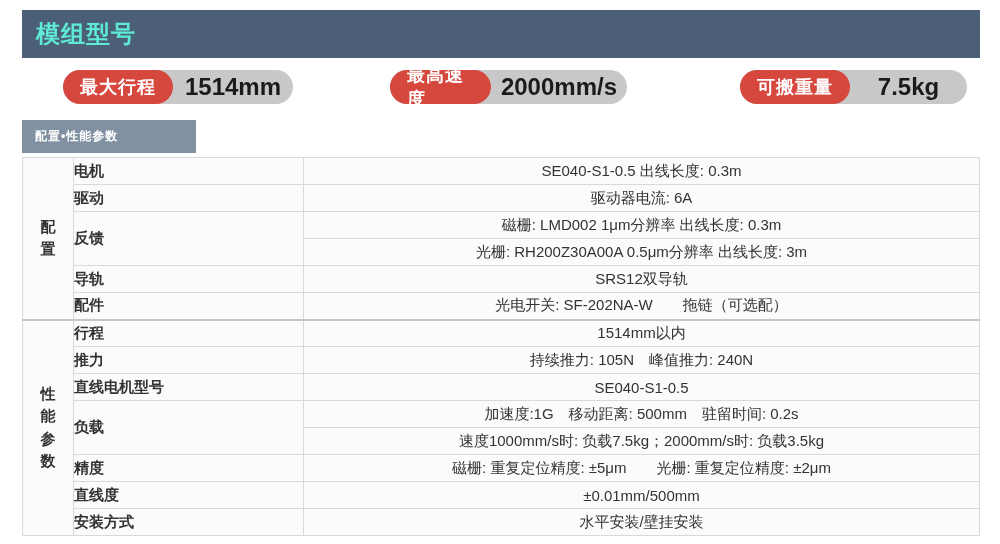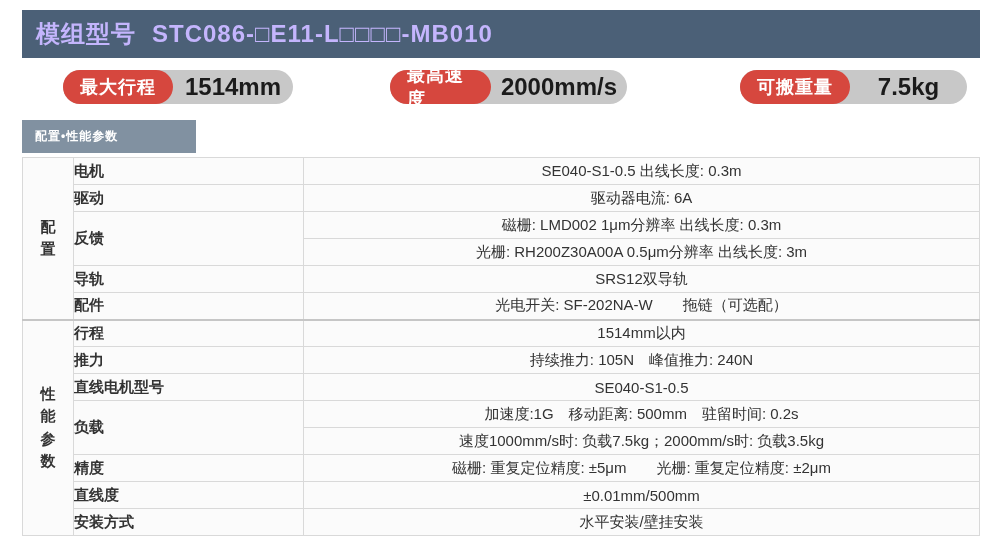--- a/index.html
+++ b/index.html
@@ -1,21 +1,21 @@
 <!DOCTYPE html>
 <html><head>
 <meta charset="utf-8">
 <style>
   html,body{margin:0;padding:0;background:#ffffff;width:1000px;height:544px;overflow:hidden;
     font-family:"Liberation Sans","DejaVu Sans",sans-serif;}
   .page{position:relative;width:1000px;height:544px;background:#ffffff;}
 
   
   .topbar{position:absolute;left:22px;top:10px;width:958px;height:48px;background:#4b6077;
-    color:#c4b5fd;display:flex;align-items:center;box-sizing:border-box;padding-left:14px;
+    color:#5eead4;display:flex;align-items:center;box-sizing:border-box;padding-left:14px;
     font-size:24px;font-weight:bold;letter-spacing:1px;}
   .topbar .model{margin-left:16px;}
 
   
   .badge{position:absolute;top:70px;height:34px;background:#c8c8c8;border-radius:17px;
     display:flex;align-items:center;box-sizing:border-box;}
   .badge .tag{height:34px;border-radius:17px;background:#d6473e;color:#ffffff;
     display:flex;align-items:center;padding:0 17px;font-size:18px;font-weight:bold;letter-spacing:1px;}
   .badge .val{flex:1;text-align:center;font-size:24px;font-weight:bold;color:#1b1b1b;padding:0 10px;}
   .badge.b1{left:63px;width:230px;}
@@ -40,21 +40,20 @@
   td.value{text-align:center;color:#333333;}
   tr.section-start td{border-top:2px solid #c6c6c6;}
 </style>
 </head>
 <body>
 
 <div class="page">
 
   <div class="topbar">
     <span>模组型号</span>
-    <span class="model">STC086-□E11-L□□□□-MB010</span>
   </div>
 
   <div class="badge b1">
     <span class="tag">最大行程</span>
     <span class="val">1514mm</span>
   </div>
   <div class="badge b2">
     <span class="tag">最高速度</span>
     <span class="val">2000mm/s</span>
   </div>

